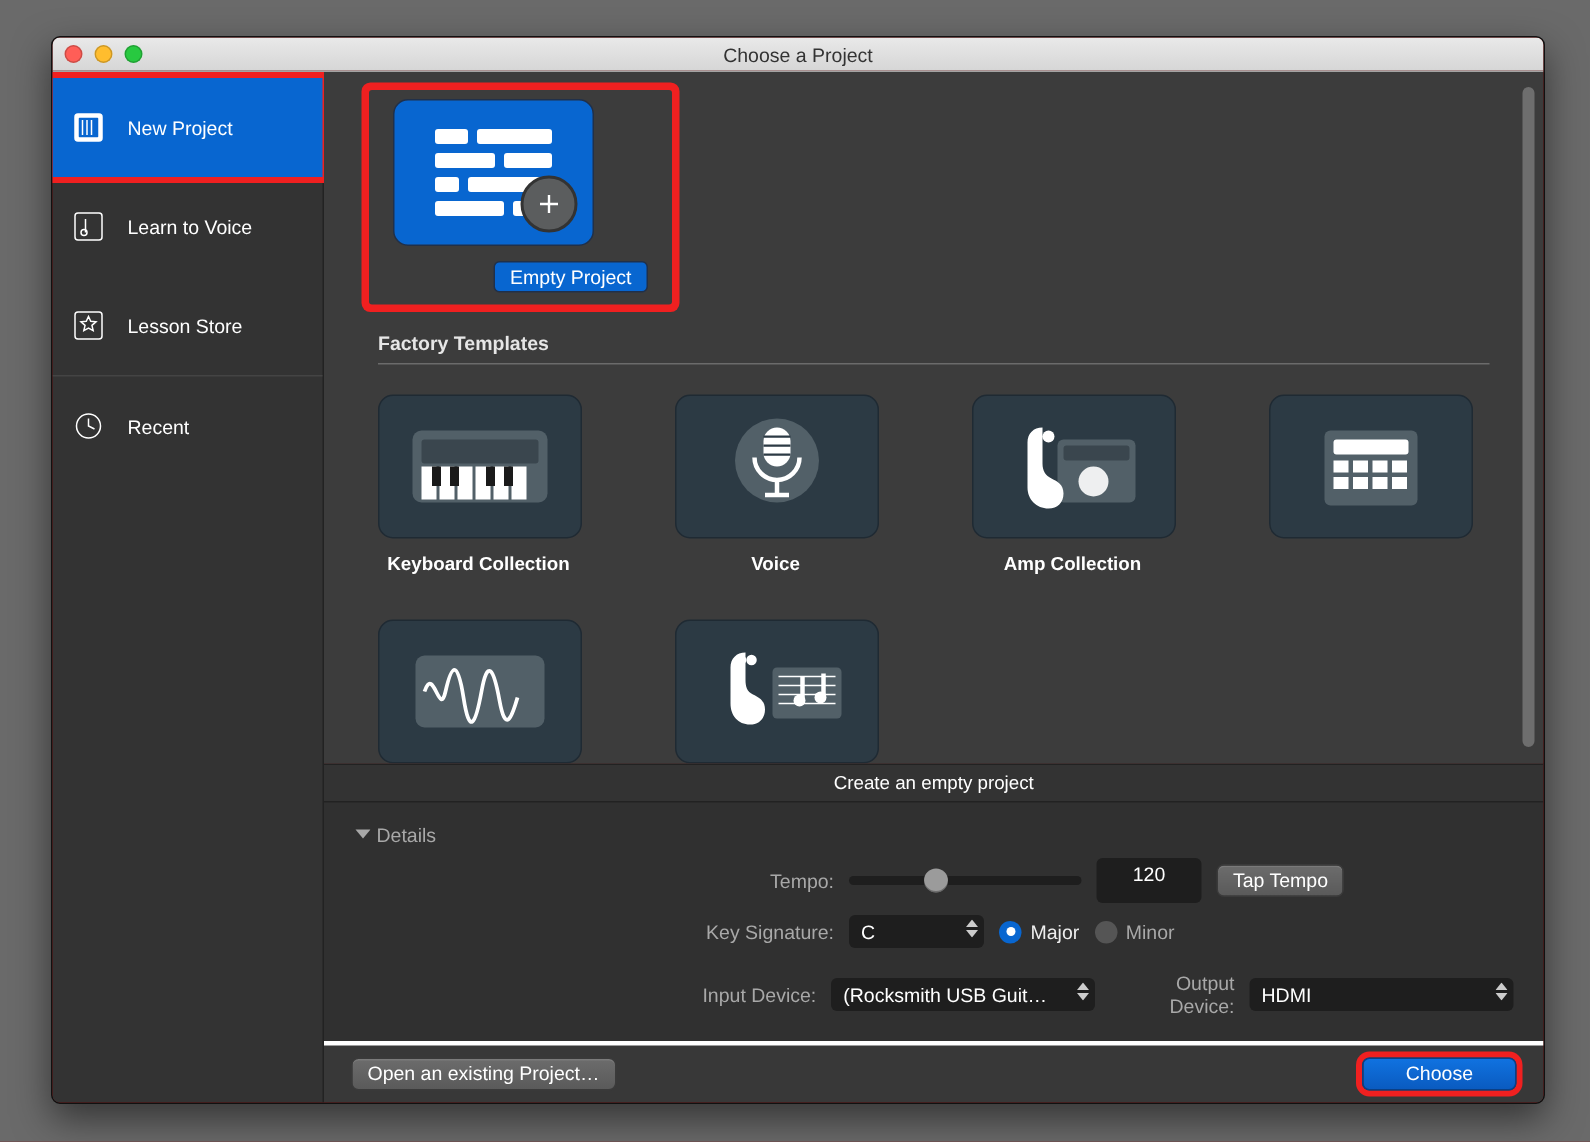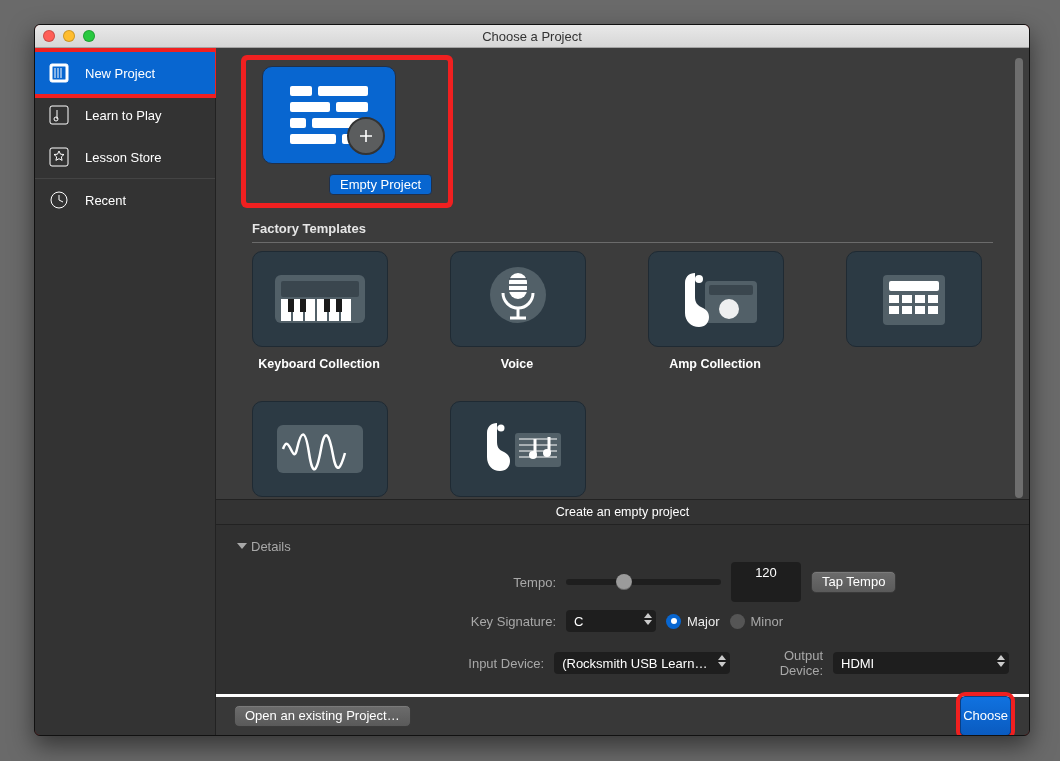--- a/index.html
+++ b/index.html
@@ -20,21 +20,21 @@
   .tl.red{background:#ff5e57;} .tl.yel{background:#ffbd2e;} .tl.grn{background:#28c940;}
   .titlebar .title { margin:0 auto; }
 
   .main { flex:1 1 auto; display:flex; min-height:0; }
 
   .sidebar {
     width:180px; flex:0 0 180px; background:#333333; border-right:1px solid #222;
     display:flex; flex-direction:column; padding-top:4px;
   }
   .side-item {
-    height:42px; display:flex; align-items:center; gap:14px; padding:0 12px; color:#fff; font-size:13px;
+    height:42px; display:flex; align-items:center; gap:14px; padding:12px 12px; color:#fff; font-size:13px;
     cursor:default;
   }
   .side-item .icon { width:24px; height:24px; display:flex; align-items:center; justify-content:center; }
   .side-item .icon svg { stroke:#fff; fill:none; }
   .side-item.selected { background:#0866d0; }
   .side-divider { height:1px; background:#444; margin:0; }
   .side-highlight-new { box-shadow:0 0 0 4px #f02020; }
 
   .content { flex:1 1 auto; display:flex; flex-direction:column; min-width:0; }
 
@@ -59,21 +59,21 @@
   }
   .badd svg { stroke:#fff; }
   .empty-wrap { width:170px; text-align:right; }
   .empty-wrap.highlight { box-shadow:0 0 0 5px #f02020; padding:6px 16px 8px 16px; border-radius:2px; margin-left:-6px; margin-top:-6px; }
   .sel-label {
     display:inline-block; background:#0866d0; color:#fff; padding:2px 10px; border-radius:4px;
     border:1px solid #20304a; font-size:13px;
   }
 
   .section-head {
-    color:#e6e6e6; font-weight:600; padding:18px 0 6px 0; border-bottom:1px solid #6b6b6b; margin-bottom:8px;
+    color:#e6e6e6; font-weight:600; padding:18px 0 6px 0; border-bottom:1px solid #6b6b6b; margin-bottom:20px;
     font-size:13px;
   }
   .tgrid { display:flex; flex-wrap:wrap; gap:30px 64px; }
   .tpl { width:134px; text-align:center; }
   .tile {
     width:134px; height:94px; border-radius:10px; background:#2c3a44;
     display:flex; align-items:center; justify-content:center; border:1px solid #1f2a33;
   }
   .tile svg { display:block; }
   .tpl .lab { margin-top:10px; font-size:12.5px; color:#fff; font-weight:600; }
@@ -89,21 +89,21 @@
   .det-head { display:flex; align-items:center; color:#a8a8a8; font-size:13px; margin-bottom:8px; }
   .det-head svg { margin-right:4px; }
   .rows { display:flex; flex-direction:column; gap:8px; max-width:820px; margin-left:auto; margin-right:auto; }
   .row { display:flex; align-items:center; gap:10px; }
   .rlabel { width:320px; text-align:right; color:#a8a8a8; font-size:13px; }
   .slider {
     width:155px; height:6px; background:#1e1e1e; border-radius:3px; position:relative;
   }
   .slider .knob { position:absolute; left:50px; top:-5px; width:16px; height:16px; border-radius:50%; background:#9b9b9b; box-shadow:inset 0 -1px 0 rgba(0,0,0,0.3);}
   .numfield {
-    min-width:70px; height:40px; background:#1e1e1e; color:#fff; border-radius:4px; text-align:center; line-height:22px; font-size:13px;
+    min-width:70px; height:30px; background:#1e1e1e; color:#fff; border-radius:4px; text-align:center; line-height:22px; font-size:13px;
   }
   .btn {
     background:linear-gradient(#6c6c6c,#5a5a5a); border:1px solid #3a3a3a; color:#fff;
     padding:2px 10px; border-radius:5px; font-size:13px; height:22px; line-height:16px;
     box-shadow:inset 0 1px 0 rgba(255,255,255,0.1);
   }
   .select, .select-dark {
     height:22px; background:#1e1e1e; color:#fff; border-radius:4px; font-size:13px;
     display:flex; align-items:center; padding:0 18px 0 8px; position:relative; min-width:60px;
   }
@@ -122,21 +122,21 @@
   .segbox .sb { width:20px; display:flex; align-items:center; justify-content:center; }
   .segbox .mid { width:40px; color:#fff; text-align:center; line-height:22px; font-size:13px;}
 
   .bottombar {
     height:38px; flex:0 0 38px; background:#383838; border-top:3px solid #ffffff;
     display:flex; align-items:center; padding:0 18px; gap:14px;
   }
   .bottombar .spacer { flex:1; }
   .btn-default {
     background:linear-gradient(#1072e0,#0a5bc0); border:1px solid #0a3f86; color:#fff;
-    padding:2px 2px; border-radius:5px; font-size:13px; height:40px; line-height:16px;text-align:center;
+    padding:2px 28px; border-radius:5px; font-size:13px; height:22px; line-height:16px;text-align:center;
   }
   .btn-default.highlight { box-shadow:0 0 0 4px #f02020; }
 
   .muted { color:#a8a8a8; }
 </style>
 </head>
 <body>
 <div class="stage">
  <div class="window">
 
@@ -164,21 +164,21 @@
       </div>
 
       <div class="side-item">
         <span class="icon">
           <svg width="22" height="22" viewBox="0 0 22 22">
                 <rect x="2" y="2" width="18" height="18" rx="2" stroke="#fff"></rect>
                 <path d="M9 6v9" stroke="#fff"></path>
                 <circle cx="8" cy="15" r="2" stroke="#fff"></circle>
               </svg>
         </span>
-        <span>Learn to Play</span>
+        <span>Learn to Voice</span>
       </div>
 
       <div class="side-item">
         <span class="icon">
           <svg width="22" height="22" viewBox="0 0 22 22">
                 <rect x="2" y="2" width="18" height="18" rx="2" stroke="#fff"></rect>
                 <path d="M11 5l1.5 3.2 3.5.3-2.7 2.4.8 3.5L11 12.7 7.9 14.4l.8-3.5L6 8.5l3.5-.3L11 5z" stroke="#fff"></path>
               </svg>
         </span>
         <span>Lesson Store</span>
@@ -382,21 +382,21 @@
             <label class="radholder">
               <span class="radio"></span>
               <span class="muted">Minor</span>
             </label>
           </div>
 
 
           <div class="row" style="margin-top:8px;">
             <div class="rlabel">Input Device:</div>
             <div class="select-dark">
-              <span>(Rocksmith USB Learn…</span>
+              <span>(Rocksmith USB Guit…</span>
               <span class="stepicons">
                 <svg width="8" height="6">
                       <path d="M4 0L0 5h8z" fill="#ccc"></path>
                     </svg>
                 <svg width="8" height="6">
                       <path d="M4 6L0 1h8z" fill="#ccc"></path>
                     </svg>
               </span>
             </div>
             <div class="rlabel" style="width:auto;">Output Device:</div>

